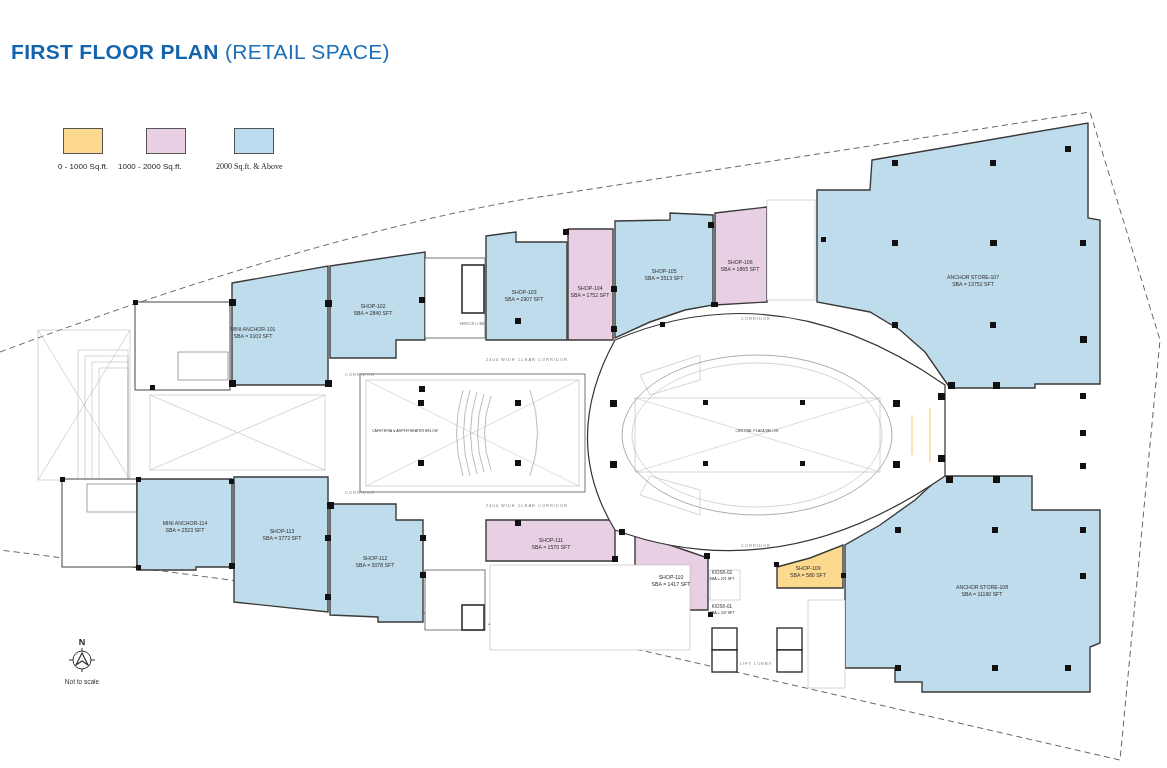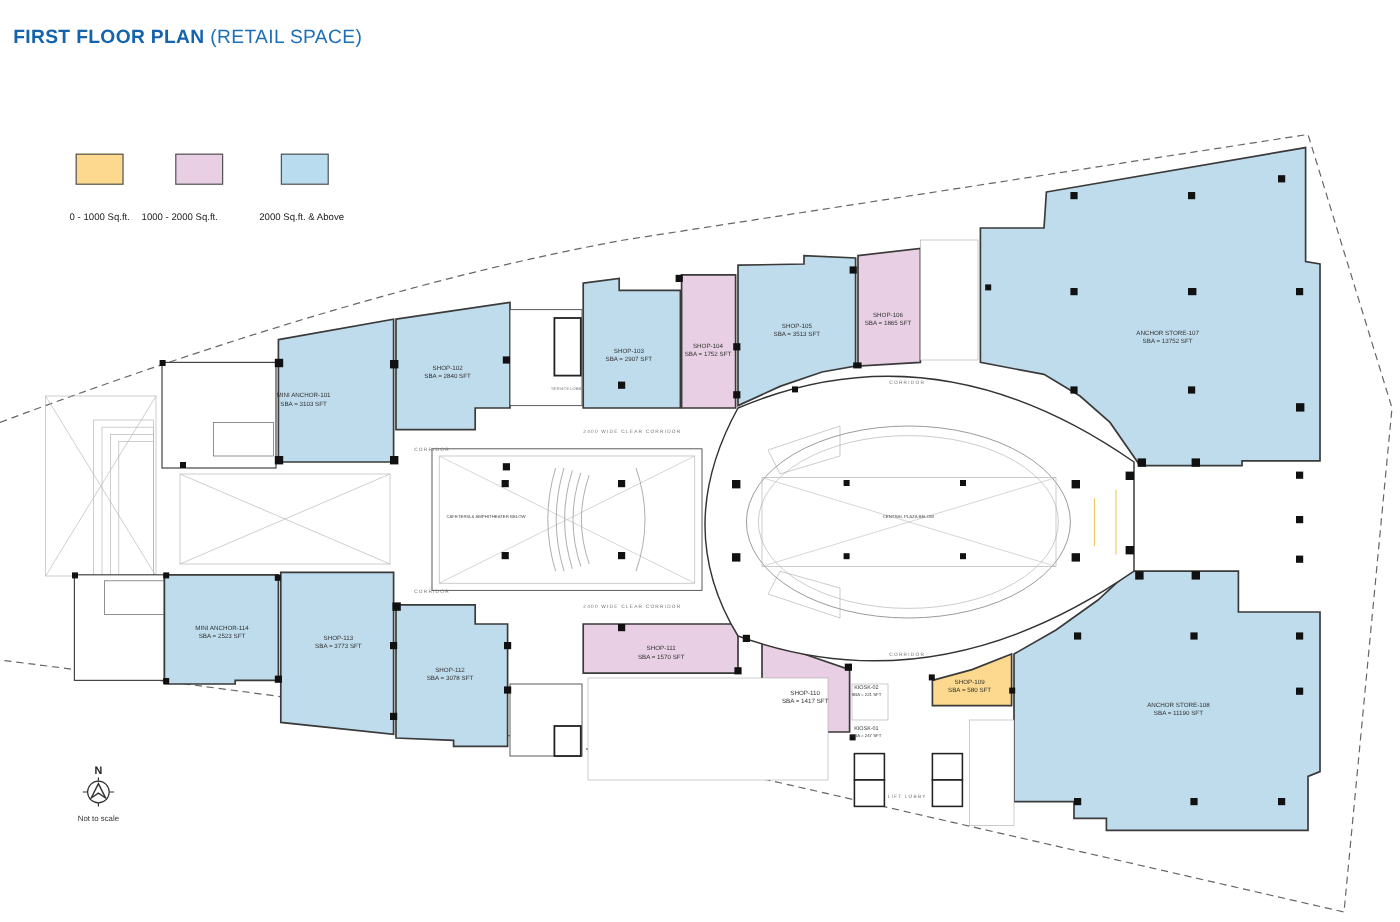--- a/index.html
+++ b/index.html
@@ -1,22 +1,22 @@
 <!DOCTYPE html>
 <html><head>
 <meta charset="utf-8">
 <style>
   html, body { margin: 0; padding: 0; background: #ffffff; }
   body { width: 1167px; height: 768px; position: relative; overflow: hidden; font-family: "Liberation Sans", sans-serif; }
-  .title { position: absolute; left: 11px; top: 23px; font-size: 16px; color: #1c6fb8; letter-spacing: 0.3px; }
+  .title { position: absolute; left: 11px; top: 40px; font-size: 21px; color: #1c6fb8; letter-spacing: 0.3px; }
   .title .bold { font-weight: 700; color: #1464ad; }
   .title .light { font-weight: 400; }
   .legend-item { position: absolute; }
   .legend-swatch { position: absolute; width: 40px; height: 26px; border: 1.5px solid #555; box-sizing: border-box; }
-  .legend-label { position: absolute; font-size: 8px; color: #222; white-space: nowrap; margin-top: 14px; }
+  .legend-label { position: absolute; font-size: 8px; color: #222; white-space: nowrap; }
   svg.plan { position: absolute; left: 0; top: 0; }
   .unit-label { font-family: "Liberation Sans", sans-serif; font-size: 5.2px; fill: #333; text-anchor: middle; }
   .tiny { font-family: "Liberation Sans", sans-serif; font-size: 4px; fill: #777; text-anchor: middle; letter-spacing: 1px; }
   .north { position: absolute; left: 62px; top: 637px; width: 40px; text-align: center; }
   .north-n { font-size: 9px; font-weight: 700; color: #222; }
   .north-caption { font-size: 6.5px; color: #333; margin-top: 1px; white-space: nowrap; }
 </style>
 </head>
 <body>
 
@@ -29,21 +29,21 @@
   <div class="legend-item">
     <div class="legend-swatch" style="left:63px;top:128px;background:#fcd98e;"></div>
     <div class="legend-label" style="left:58px;top:162px;">0 - 1000 Sq.ft.</div>
   </div>
   <div class="legend-item">
     <div class="legend-swatch" style="left:146px;top:128px;background:#e8cfe3;"></div>
     <div class="legend-label" style="left:118px;top:162px;">1000 - 2000 Sq.ft.</div>
   </div>
   <div class="legend-item">
     <div class="legend-swatch" style="left:234px;top:128px;background:#b9dcef;"></div>
-    <div class="legend-label" style="left:216px;top:162px;">2000 Sq.ft.  &amp; Above</div>
+    <div class="legend-label" style="left:216px;top:162px;font-family:Liberation Serif, serif;">2000 Sq.ft.  &amp; Above</div>
   </div>
 </div>
 
 <svg class="plan" width="1167" height="768" viewBox="0 0 1167 768">
 
   <g fill="none" stroke="#666" stroke-width="1" stroke-dasharray="6,4">
     <path d="M0 352 Q 300 240 520 200 L 1090 112 L 1160 340 L 1120 760 L 640 650 L 230 580 Q 80 560 0 550"></path>
   </g>
 
   <g fill="none" stroke="#bbb" stroke-width="0.6">

